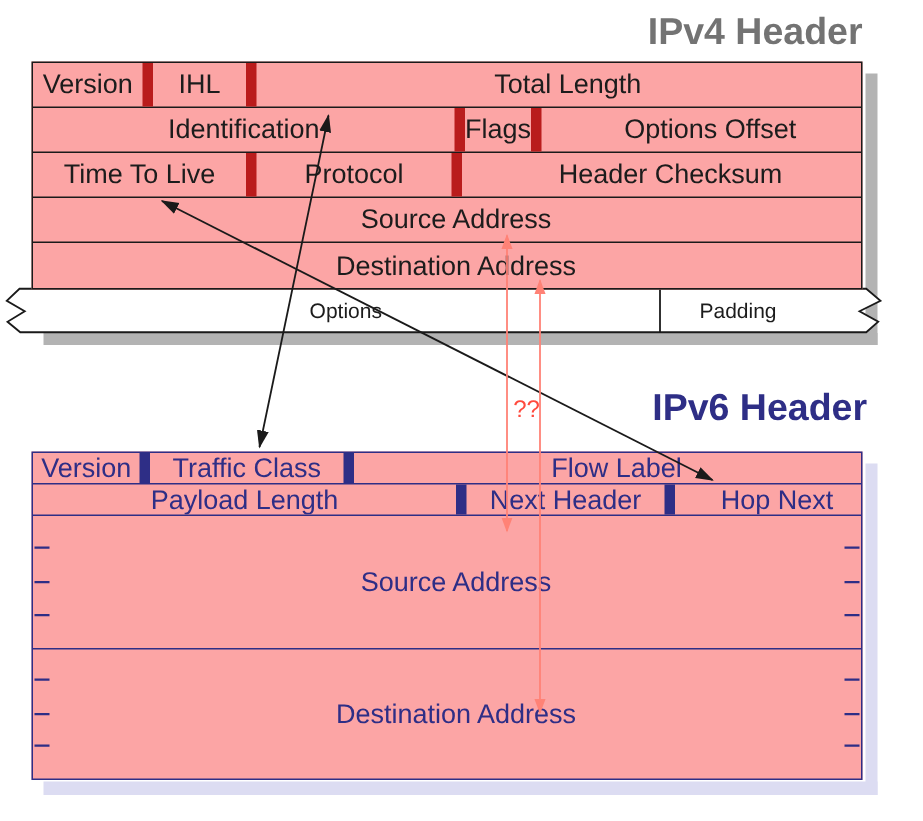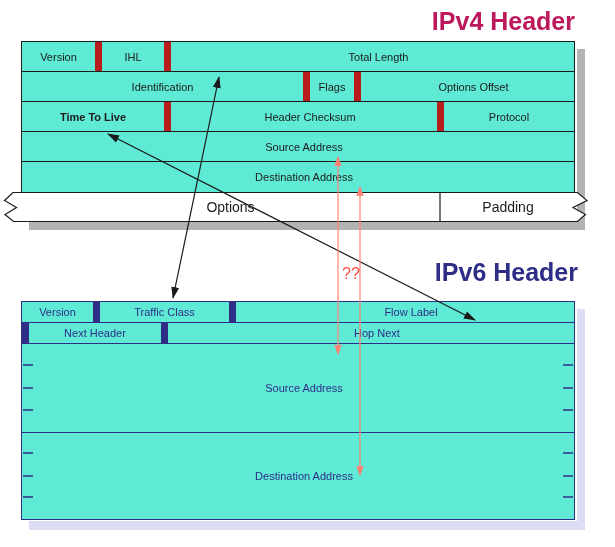--- a/index.html
+++ b/index.html
@@ -1,57 +1,57 @@
 <!DOCTYPE html>
 <html><head>
 <meta charset="utf-8">
 <style>
   html,body{margin:0;padding:0;background:#fff;}
   #canvas{position:relative;width:615px;height:547px;background:#ffffff;
           font-family:"Liberation Sans",sans-serif;overflow:hidden;}
 
   .title{position:absolute;left:0;font-weight:bold;font-size:25px;text-align:right;white-space:nowrap;}
-  #ipv4-title{top:7px;width:575px;color:#be185d;}
+  #ipv4-title{top:7px;width:575px;color:#737373;}
   #ipv6-title{top:258px;width:578px;color:#2e2e86;text-align:right;}
 
   .shadow{position:absolute;}
   #ipv4-shadow-right{left:577px;top:49px;width:8px;height:181px;background:#b3b3b3;}
   #ipv4-shadow-bottom{left:29px;top:222px;width:556px;height:8px;background:#b3b3b3;}
   #ipv6-shadow-right{left:577px;top:309px;width:8px;height:221px;background:#dcdcf2;}
   #ipv6-shadow-bottom{left:29px;top:521px;width:556px;height:9px;background:#dcdcf2;}
 
   .layer{position:absolute;left:0;top:0;pointer-events:none;}
 
-  .tbl{position:absolute;box-sizing:border-box;background:#5eead4;font-size:11px;}
+  .tbl{position:absolute;box-sizing:border-box;background:#fca5a5;font-size:18px;}
   #ipv4-table{left:21px;top:41px;width:554px;height:152px;border:1px solid #1a1a1a;color:#1c1c1c;}
   #ipv6-table{left:21px;top:301px;width:554px;height:219px;border:1px solid #2e2e86;color:#2e2e86;}
 
   .r{display:flex;box-sizing:border-box;border-bottom:1px solid #1a1a1a;height:30px;}
   .r.last{border-bottom:none;}
   #ipv6-table .r{border-bottom-color:#2e2e86;}
   #ipv6-table .r.h21{height:21px;}
   #ipv6-table .r.addr1{height:89px;}
   #ipv6-table .r.addr2{height:86px;border-bottom:none;}
 
   .c{box-sizing:border-box;border-left:7px solid #b91c1c;display:flex;align-items:center;
      justify-content:center;white-space:nowrap;overflow:hidden;}
   .c.first{border-left:none;}
   #ipv6-table .c{border-left-color:#2e2e86;}
   .grow{flex:1;padding-left:12px;}
 
   .w73{width:73px;}.w69{width:69px;}.w137{width:137px;}
   .w281{width:281px;}.w51{width:51px;}
-  .w142{width:142px;font-weight:bold;}
+  .w142{width:142px;}
   .w71{width:71px;}.w136{width:136px;}
   .w282{width:282px;}.w139{width:139px;}
 
   .optlabel{position:absolute;height:28px;line-height:28px;text-align:center;
             font-size:14px;color:#1c1c1c;}
   #options-label{left:21px;top:193px;width:419px;}
-  #padding-label{left:440px;top:193px;width:136px;}
+  #padding-label{left:424px;top:193px;width:136px;}
 
   #qq-label{position:absolute;left:337px;top:265px;width:28px;text-align:center;
             font-size:16px;color:#ff4a3d;}
 </style>
 </head>
 <body>
 
 <div id="canvas">
 
   <div id="ipv4-shadow-right" class="shadow"></div>
@@ -74,41 +74,42 @@
       <div class="c w69">IHL</div>
       <div class="c grow">Total Length</div>
     </div>
     <div class="r">
       <div class="c first w281">Identification</div>
       <div class="c w51">Flags</div>
       <div class="c grow">Options Offset</div>
     </div>
     <div class="r">
       <div class="c first w142">Time To Live</div>
+      <div class="c w137">Protocol</div>
       <div class="c grow">Header Checksum</div>
-      <div class="c w137">Protocol</div>
     </div>
     <div class="r">
       <div class="c first grow">Source Address</div>
     </div>
     <div class="r last">
       <div class="c first grow">Destination Address</div>
     </div>
   </div>
 
   <div id="options-label" class="optlabel">Options</div>
   <div id="padding-label" class="optlabel">Padding</div>
 
   <div id="ipv6-table" class="tbl">
     <div class="r h21">
       <div class="c first w71">Version</div>
       <div class="c w136">Traffic Class</div>
       <div class="c grow">Flow Label</div>
     </div>
     <div class="r h21">
+      <div class="c first w282">Payload Length</div>
       <div class="c w139">Next Header</div>
       <div class="c grow">Hop Next</div>
     </div>
     <div class="r addr1">
       <div class="c first grow">Source Address</div>
     </div>
     <div class="r addr2 last">
       <div class="c first grow">Destination Address</div>
     </div>
   </div>

